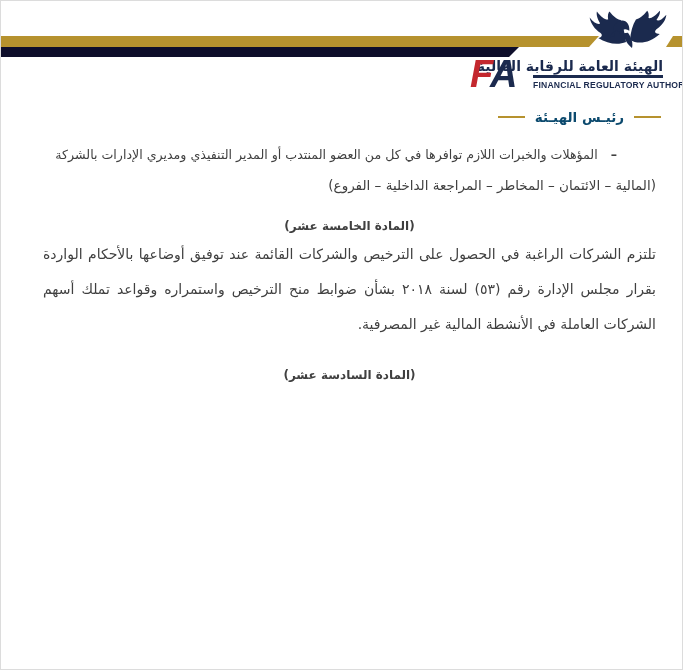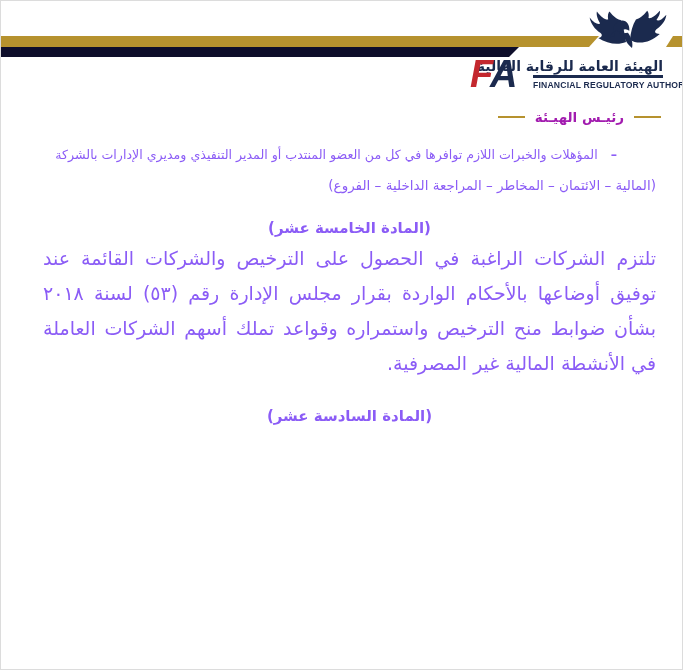--- a/index.html
+++ b/index.html
@@ -26,26 +26,26 @@
   .arabic-name{font-size:14px;font-weight:bold;text-align:center;direction:rtl;white-space:nowrap;}
   .name-rule{height:3px;margin:1px 0 2px 0;}
   .english-name{font-family:"Liberation Sans",sans-serif;font-size:8.6px;font-weight:bold;
     letter-spacing:.2px;text-align:center;white-space:nowrap;}
   
   .chairman{position:absolute;top:108px;right:21px;display:flex;flex-direction:row;
     direction:rtl;align-items:center;gap:10px;}
   .chair-dash{width:27px;height:2px;}
   .chair-label{font-size:13.5px;font-weight:bold;white-space:nowrap;}
   
-  .doc-body{position:absolute;top:136px;left:16px;right:0;padding:0 26px;direction:rtl;color:#8b5cf6;}
+  .doc-body{position:absolute;top:136px;left:16px;right:0;padding:0 26px;direction:rtl;color:#404040;}
   .bullet-line{margin:10px 39px 0 0;white-space:nowrap;font-size:12.6px;}
   .bullet-marker{display:inline-block;margin-left:13px;font-weight:bold;}
   .bullet-sub{text-align:right;margin-top:15px;font-size:13.5px;}
-  .article-title{text-align:center;font-weight:bold;font-size:15px;margin-top:26px;}
-  .article-body{margin-top:4px;line-height:35px;font-size:19px;text-align:justify;text-align-last:right;}
+  .article-title{text-align:center;font-weight:bold;font-size:12px;margin-top:26px;}
+  .article-body{margin-top:4px;line-height:35px;font-size:14px;text-align:justify;text-align-last:right;}
   .article-body.second{margin-top:6px;}
 </style>
 </head>
 <body>
 
 <div class="page">
 
   <div class="gold-bar" style="background: rgb(182, 146, 46);"></div>
   <div class="gold-bar-right" style="background: rgb(182, 146, 46);"></div>
   <div class="navy-bar" style="background: rgb(14, 14, 43);"></div>
@@ -72,21 +72,21 @@
     </div>
     <div class="names">
       <div class="arabic-name" style="color: rgb(27, 42, 78);">الهيئة العامة للرقابة المالية</div>
       <div class="name-rule" style="background: rgb(27, 42, 78);"></div>
       <div class="english-name" style="color: rgb(27, 42, 78);">FINANCIAL REGULATORY AUTHORITY</div>
     </div>
   </div>
 
   <div class="chairman">
     <span class="chair-dash" style="background: rgb(182, 146, 46);"></span>
-    <span class="chair-label" style="color: #a21caf;">رئيـس الهيـئة</span>
+    <span class="chair-label" style="color: #0c4a6e;">رئيـس الهيـئة</span>
     <span class="chair-dash" style="background: rgb(182, 146, 46);"></span>
   </div>
 
   <div class="doc-body">
 
     <div class="bullet-line">
       <span class="bullet-marker">–</span><span>المؤهلات والخبرات اللازم توافرها في كل من العضو المنتدب أو المدير التنفيذي ومديري الإدارات بالشركة</span>
     </div>
     <div class="bullet-sub">(المالية – الائتمان – المخاطر – المراجعة الداخلية – الفروع)</div>
 

